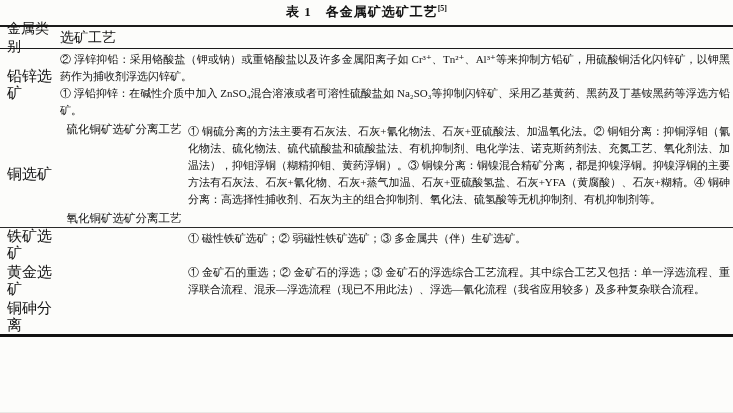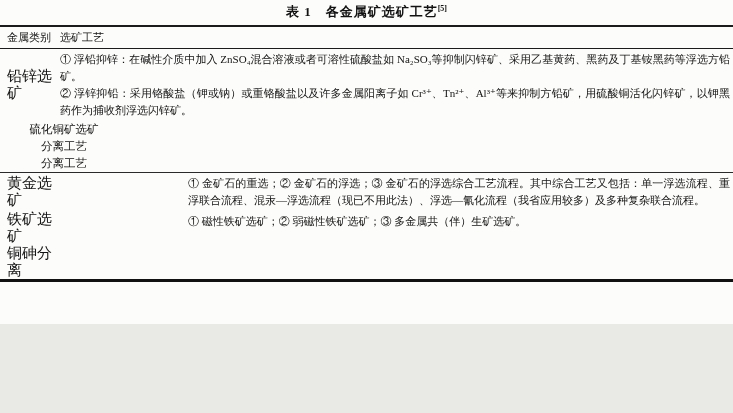--- a/index.html
+++ b/index.html
@@ -4,21 +4,21 @@
 <style>
   html, body { margin: 0; padding: 0; }
   body {
     background: #e9e9e6;
     font-family: "Liberation Serif", "DejaVu Serif", serif;
     color: #121212;
   }
   .page {
     position: relative;
     width: 733px;
-    height: 324px;
+    height: 412px;
     background: #fcfcfa;
     overflow: hidden;
     box-sizing: border-box;
   }
   .doc-title {
     text-align: center;
     font-weight: bold;
     font-size: 13px;
     padding-top: 3px;
     letter-spacing: 1px;
@@ -31,21 +31,21 @@
   .tbl {
     margin-top: 4px;
     border-top: 2px solid #1b1b1b;
     border-bottom: 3px solid #111;
   }
   .hdr-row {
     display: flex;
     align-items: center;
     height: 21px;
     border-bottom: 1.5px solid #1b1b1b;
-    font-size: 11px;
+    font-size: 14px;
   }
   .hdr-cat { width: 60px; flex: none; padding-left: 7px; box-sizing: border-box; }
   .hdr-proc { flex: 1; }
   .row {
     display: flex;
     font-size: 11px;
     line-height: 17px;
   }
   .cat-cell {
     width: 60px;
@@ -54,21 +54,21 @@
     align-items: center;
     padding-left: 7px;
     box-sizing: border-box;
     font-size: 15px;
   }
   .gap-cell { width: 128px; flex: none; }
   .sub-cell {
     width: 128px;
     flex: none;
     display: flex;
-    flex-direction: column;
+    flex-direction: row;
     justify-content: center;
     text-align: center;
     font-size: 11.5px;
   }
   .text-cell {
     flex: 1;
     padding: 2px 3px 2px 0;
     text-align: justify;
   }
   .text-cell p { margin: 0; }
@@ -88,51 +88,54 @@
   <div class="tbl">
 
     <div class="hdr-row">
       <div class="hdr-cat">金属类别</div>
       <div class="hdr-proc">选矿工艺</div>
     </div>
 
     <div class="row">
       <div class="cat-cell">铅锌选矿</div>
       <div class="text-cell">
+        <p>② 浮锌抑铅：采用铬酸盐（钾或钠）或重铬酸盐以及许多金属阳离子如 Cr³⁺、Tn²⁺、Al³⁺等来抑制方铅矿，用硫酸铜活化闪锌矿，以钾黑药作为捕收剂浮选闪锌矿。</p>
         <p>① 浮铅抑锌：在碱性介质中加入 ZnSO₄混合溶液或者可溶性硫酸盐如 Na₂SO₃等抑制闪锌矿、采用乙基黄药、黑药及丁基铵黑药等浮选方铅矿。</p>
-        <p>② 浮锌抑铅：采用铬酸盐（钾或钠）或重铬酸盐以及许多金属阳离子如 Cr³⁺、Tn²⁺、Al³⁺等来抑制方铅矿，用硫酸铜活化闪锌矿，以钾黑药作为捕收剂浮选闪锌矿。</p>
       </div>
     </div>
 
     <div class="row row-sep">
+      <div class="cat-cell">铜选矿</div>
       <div class="cu-subrows">
         <div class="cu-subrow">
           <div class="sub-cell">
             <div>硫化铜矿选矿</div>
             <div>分离工艺</div>
           </div>
+          <div class="text-cell">① 铜硫分离的方法主要有石灰法、石灰+氰化物法、石灰+亚硫酸法、加温氧化法。② 铜钼分离：抑铜浮钼（氰化物法、硫化物法、硫代硫酸盐和硫酸盐法、有机抑制剂、电化学法、诺克斯药剂法、充氮工艺、氧化剂法、加温法），抑钼浮铜（糊精抑钼、黄药浮铜）。③ 铜镍分离：铜镍混合精矿分离，都是抑镍浮铜。抑镍浮铜的主要方法有石灰法、石灰+氰化物、石灰+蒸气加温、石灰+亚硫酸氢盐、石灰+YFA（黄腐酸）、石灰+糊精。④ 铜砷分离：高选择性捕收剂、石灰为主的组合抑制剂、氧化法、硫氢酸等无机抑制剂、有机抑制剂等。</div>
         </div>
         <div class="cu-subrow">
           <div class="sub-cell">
+            <div>氧化铜矿选矿</div>
             <div>分离工艺</div>
           </div>
         </div>
       </div>
     </div>
 
     <div class="row">
+      <div class="cat-cell">铁矿选矿</div>
+      <div class="gap-cell"></div>
+      <div class="text-cell">① 磁性铁矿选矿；② 弱磁性铁矿选矿；③ 多金属共（伴）生矿选矿。</div>
+    </div>
+
+    <div class="row">
       <div class="cat-cell">黄金选矿</div>
       <div class="gap-cell"></div>
       <div class="text-cell">① 金矿石的重选；② 金矿石的浮选；③ 金矿石的浮选综合工艺流程。其中综合工艺又包括：单一浮选流程、重浮联合流程、混汞—浮选流程（现已不用此法）、浮选—氰化流程（我省应用较多）及多种复杂联合流程。</div>
-    </div>
-
-    <div class="row">
-      <div class="cat-cell">铁矿选矿</div>
-      <div class="gap-cell"></div>
-      <div class="text-cell">① 磁性铁矿选矿；② 弱磁性铁矿选矿；③ 多金属共（伴）生矿选矿。</div>
     </div>
 
     <div class="row">
       <div class="cat-cell">铜砷分离</div>
       <div class="gap-cell"></div>
     </div>
 
   </div>
 </div>
 

